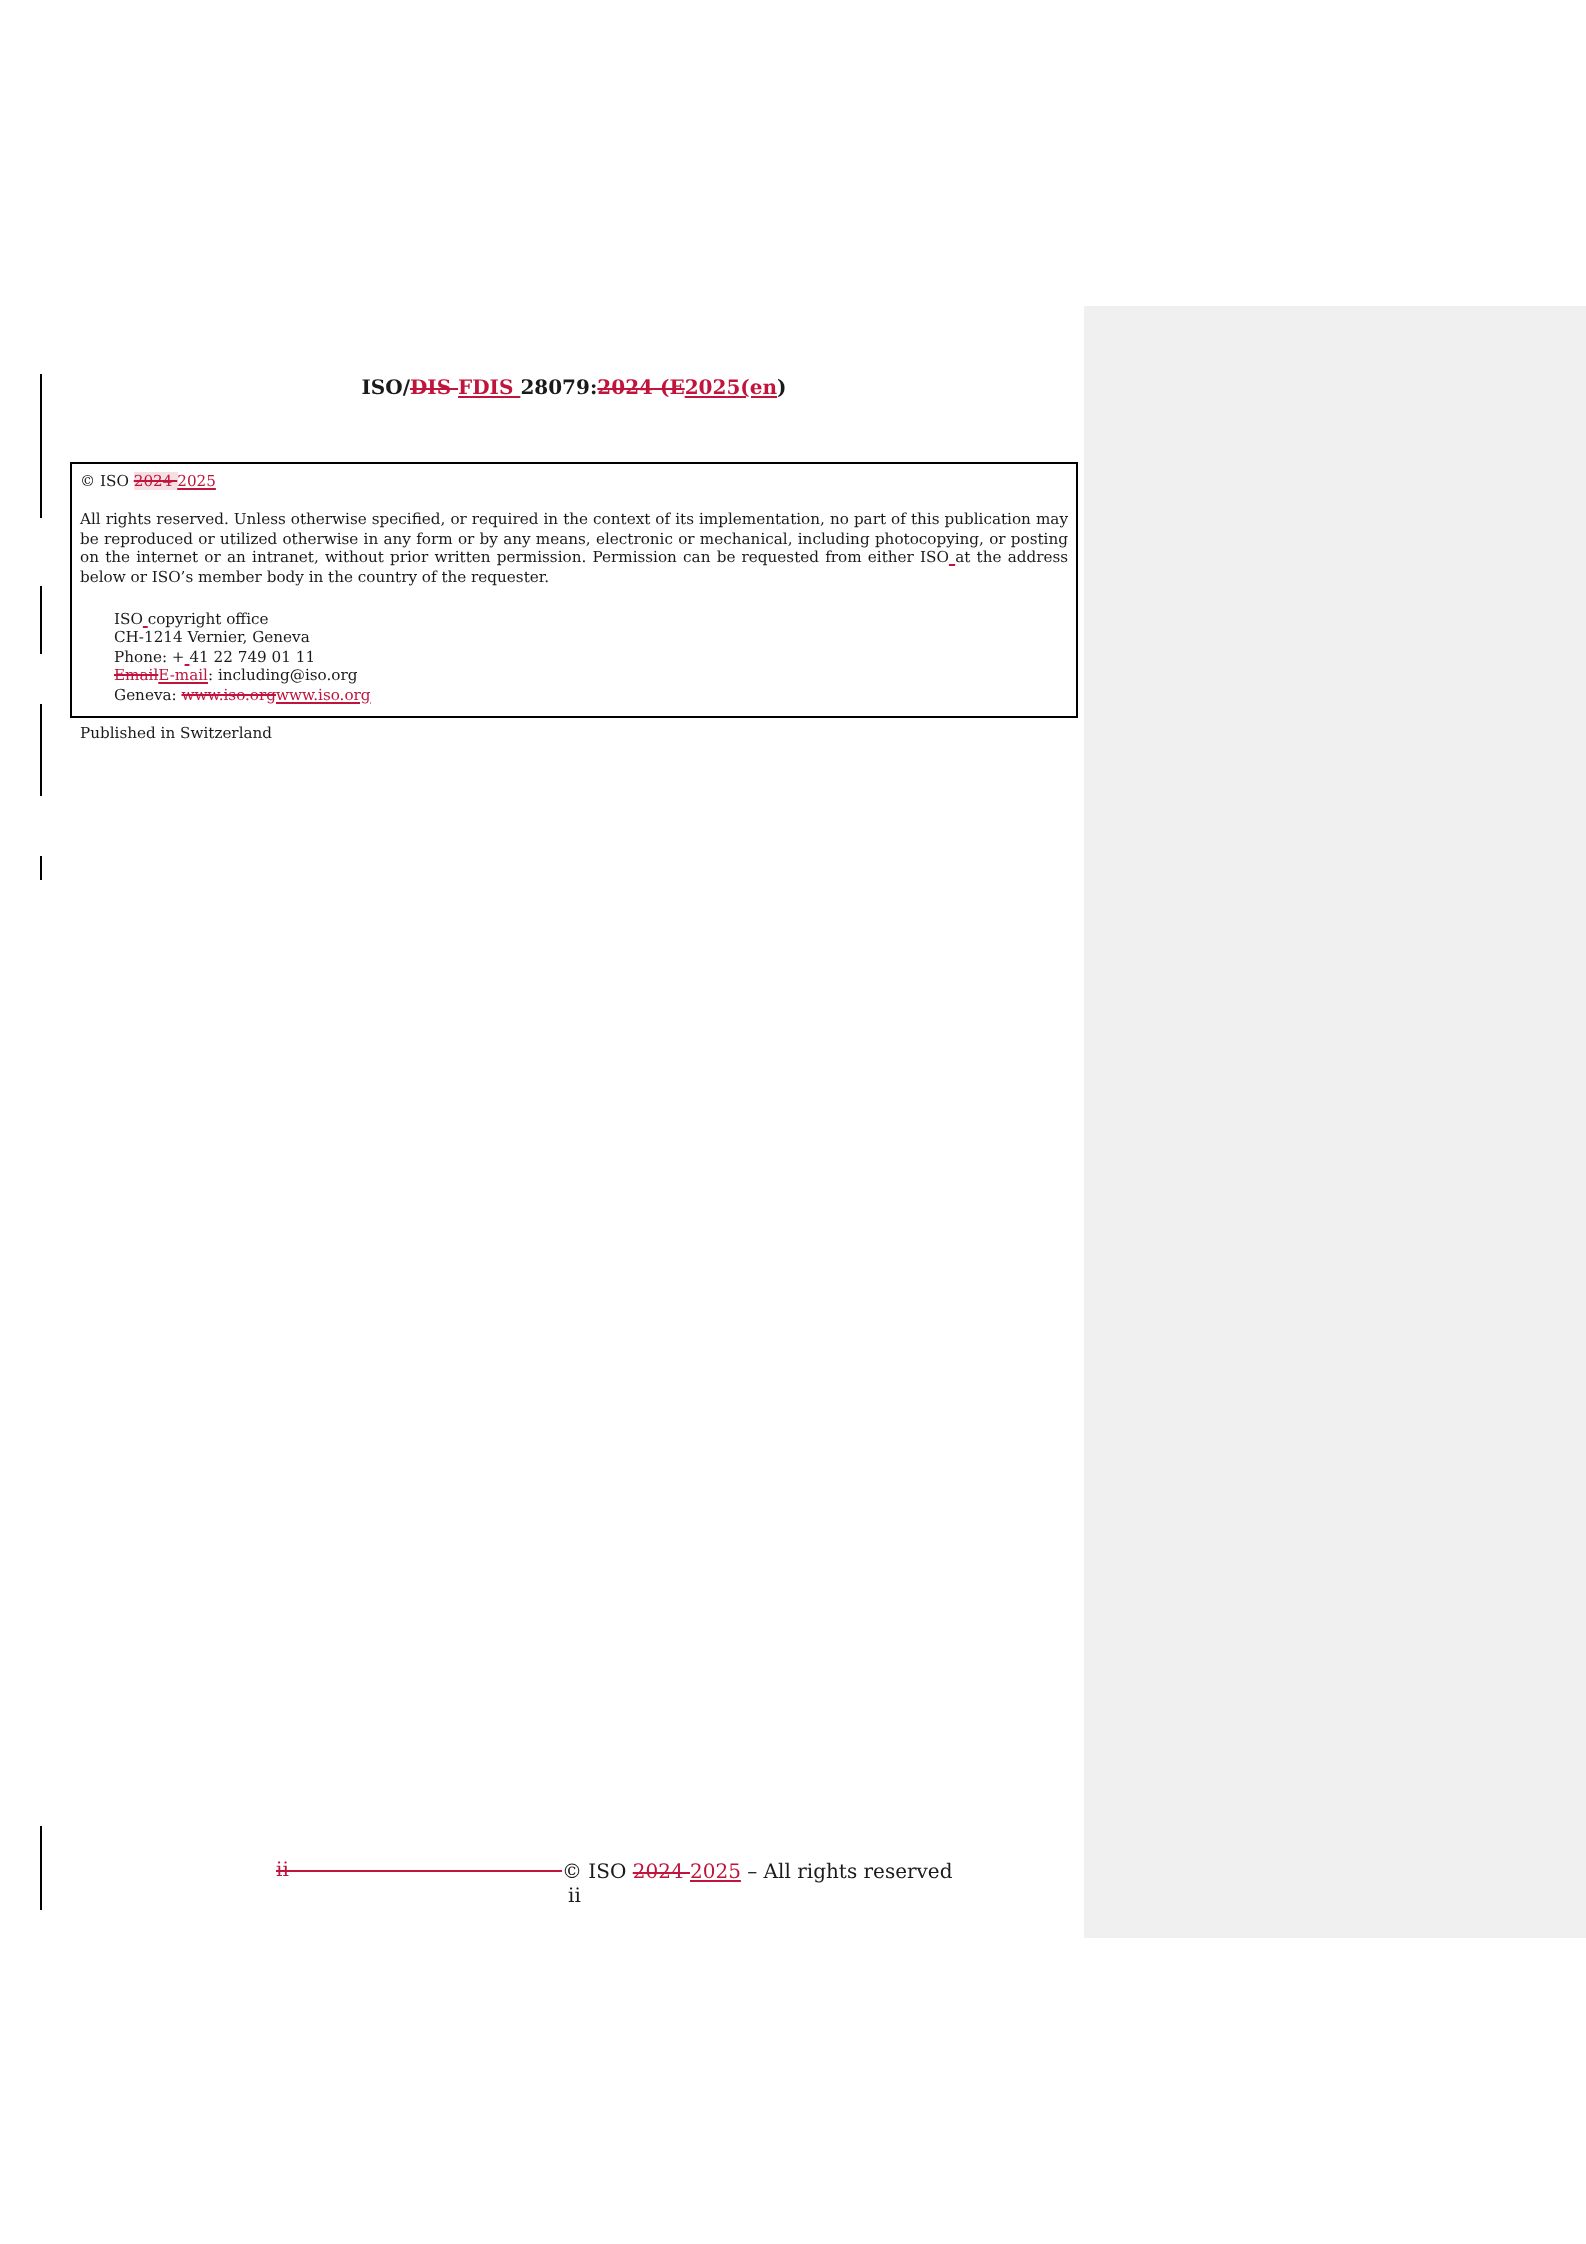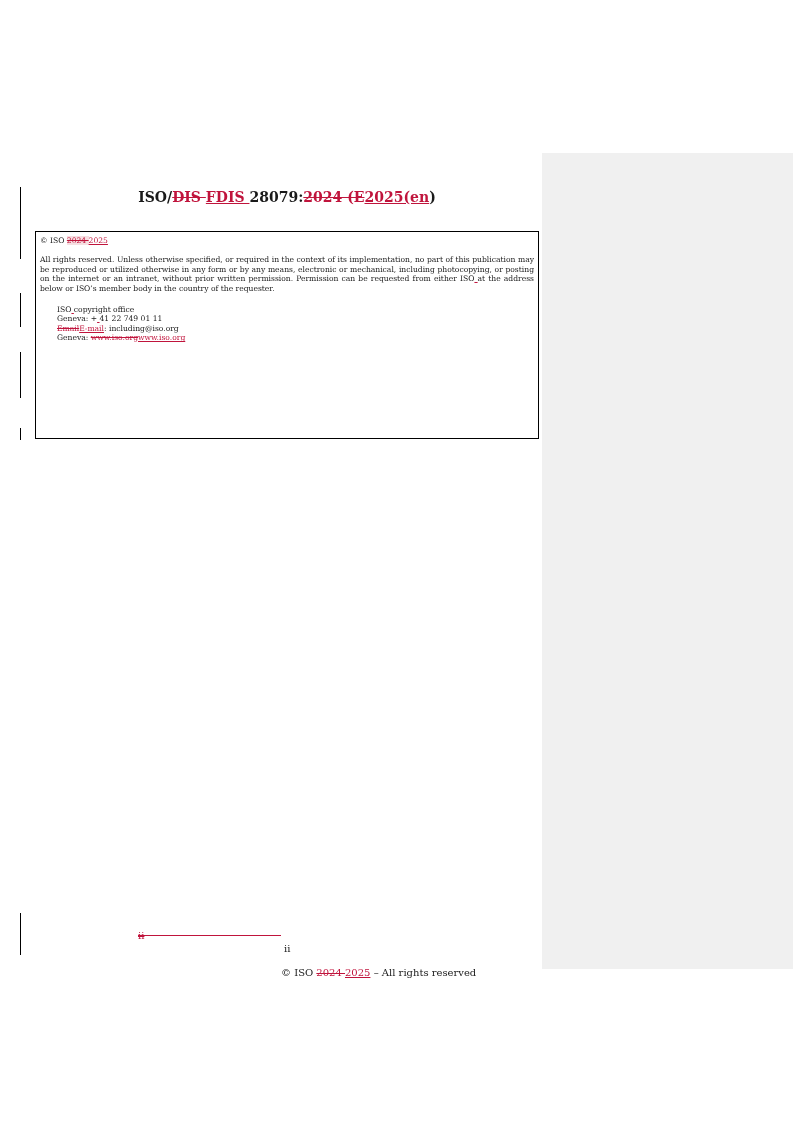--- a/index.html
+++ b/index.html
@@ -10,44 +10,44 @@
   }
   .comment-pane {
     position: absolute; left: 542px; top: 153px; width: 251px; height: 816px;
     background: #f0f0f0;
   }
   .change-bar {
     position: absolute; left: 20px; width: 1px; background: #000;
   }
   .header {
     position: absolute; left: 0; top: 189px; width: 574px; text-align: center;
-    font-size: 14px; font-weight: bold;
+    font-size: 10px; font-weight: bold;
   }
   .del { color: #c0143c; text-decoration: line-through; }
   .ins { color: #c0143c; text-decoration: underline; }
   .del-hl { color: #c0143c; text-decoration: line-through; background: #f6dfe2; }
   .copyright-box {
-    position: absolute; left: 35px; top: 231px; width: 504px; height: 208px;
+    position: absolute; left: 35px; top: 231px; width: 504px; height: 128px;
     border: 1px solid #000; box-sizing: border-box; padding: 4px 4px 0 4px;
     font-size: 7.6px; line-height: 9.4px;
   }
   .copyright-box p { margin: 0; }
   .copy-line { margin-bottom: 10px !important; }
   .rights { text-align: justify; margin-bottom: 12px !important; }
   .address { padding-left: 17px; margin-bottom: 10px; }
   .address div { white-space: nowrap; }
   .footer {
     position: absolute; left: 138px; top: 931px; width: 320px; font-size: 10px;
   }
   .footer-row { position: relative; height: 11px; white-space: nowrap; }
   .footer-del-line {
     position: absolute; left: 0; top: 4px; width: 143px; border-top: 1px solid #c0143c;
   }
   .footer-del-ii { position: absolute; left: 0; top: -1px; color: #c0143c; text-decoration: line-through; }
-  .footer-text { position: absolute; left: 143px; top: 0; margin-top: 36px; }
+  .footer-text { position: absolute; left: 143px; top: 0; }
   .page-num { position: absolute; left: 146px; top: 12px; }
 </style>
 </head>
 <body>
 
 <div class="comment-pane"></div>
 
 <div class="change-bar" style="top:187px;height:72px;"></div>
 <div class="change-bar" style="top:293px;height:34px;"></div>
 <div class="change-bar" style="top:352px;height:46px;"></div>
@@ -60,24 +60,26 @@
 
 <div class="copyright-box">
   <p class="copy-line">
     <span>© ISO </span><span class="del-hl">2024 </span><span class="ins">2025</span>
   </p>
   <p class="rights">
     <span>All rights reserved. Unless otherwise specified, or required in the context of its implementation, no part of this publication may be reproduced or utilized otherwise in any form or by any means, electronic or mechanical, including photocopying, or posting on the internet or an intranet, without prior written permission. Permission can be requested from either ISO</span><span class="ins"> </span><span>at the address below or ISO’s member body in the country of the requester.</span>
   </p>
   <div class="address">
     <div><span>ISO</span><span class="ins"> </span><span>copyright office</span></div>
-    <div><span>Geneva: +</span><span class="ins"> </span><span>41 22 749 01 11</span></div>
+    <div>CH-1214 Vernier, Geneva</div>
+    <div><span>Phone: +</span><span class="ins"> </span><span>41 22 749 01 11</span></div>
     <div><span class="del">Email</span><span class="ins">E-mail</span><span>: including@iso.org</span></div>
     <div><span>Geneva: </span><span class="del">www.iso.org</span><span class="ins">www.iso.org</span></div>
   </div>
+  <p>Published in Switzerland</p>
 </div>
 
 <div class="footer">
   <div class="footer-row">
     <span class="footer-del-ii">ii</span>
     <div class="footer-del-line"></div>
     <span class="footer-text"><span>© ISO </span><span class="del">2024 </span><span class="ins">2025</span><span> – All rights reserved</span></span>
   </div>
   <span class="page-num">ii</span>
 </div>

